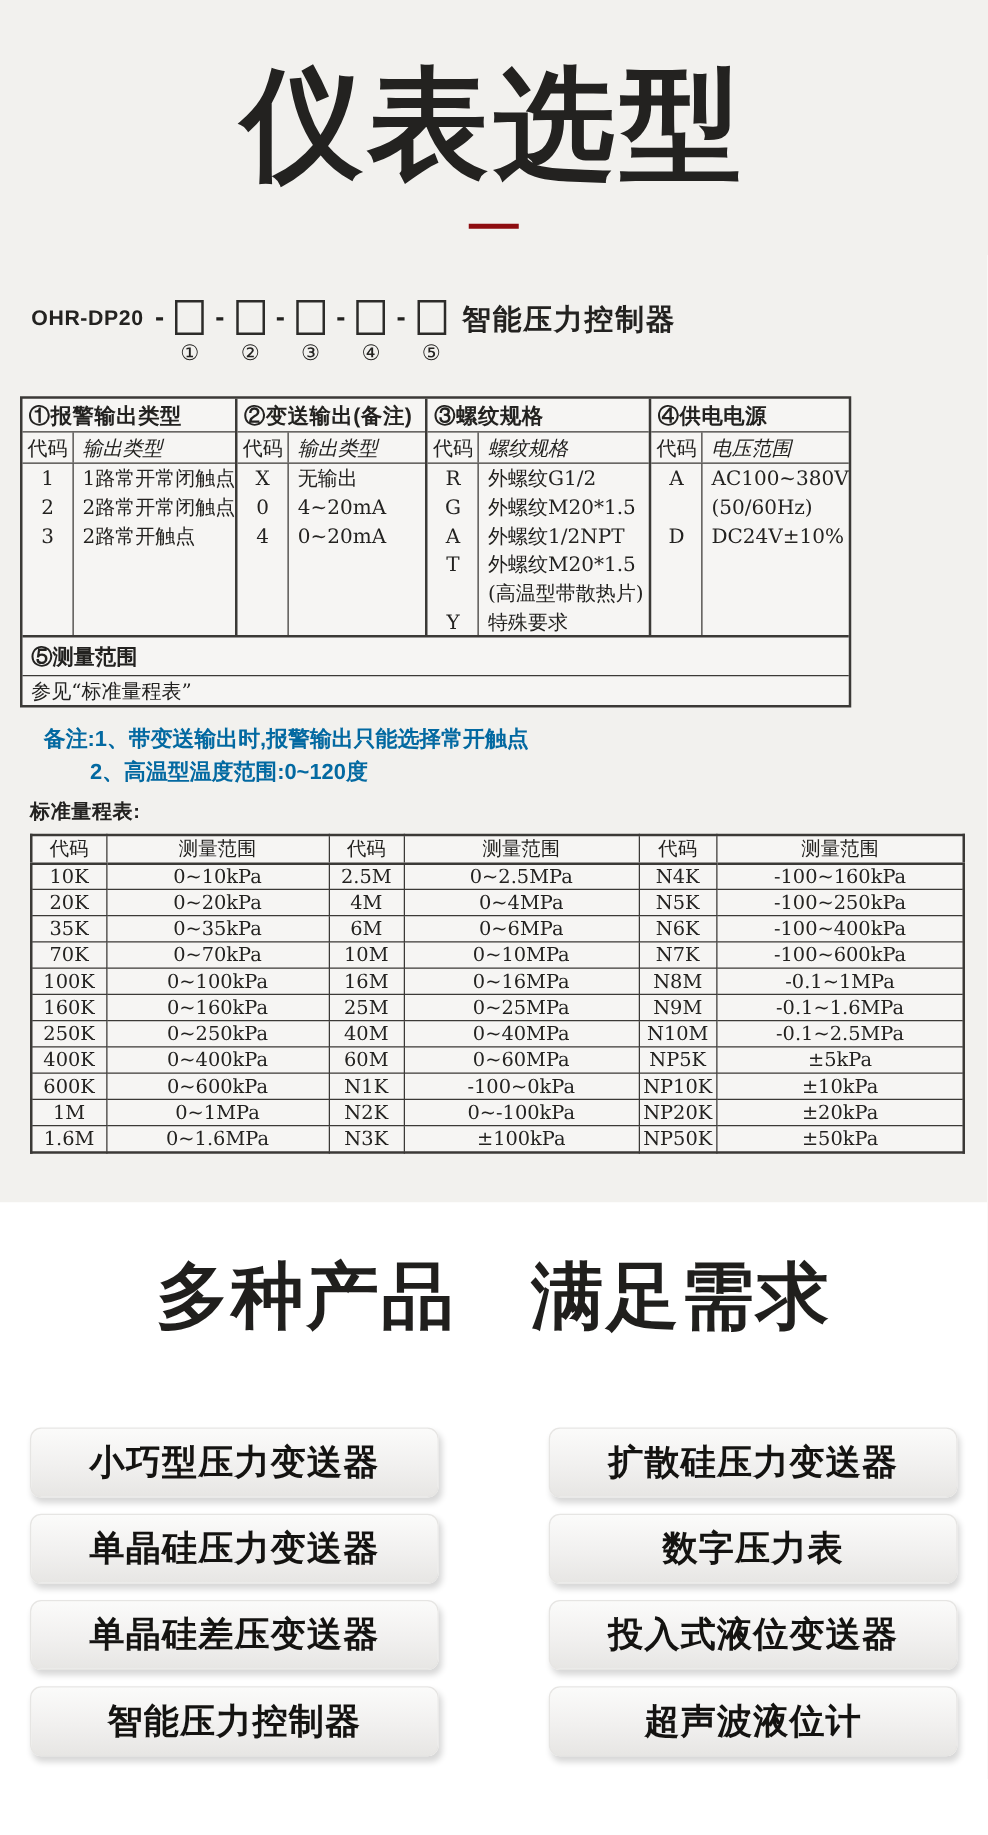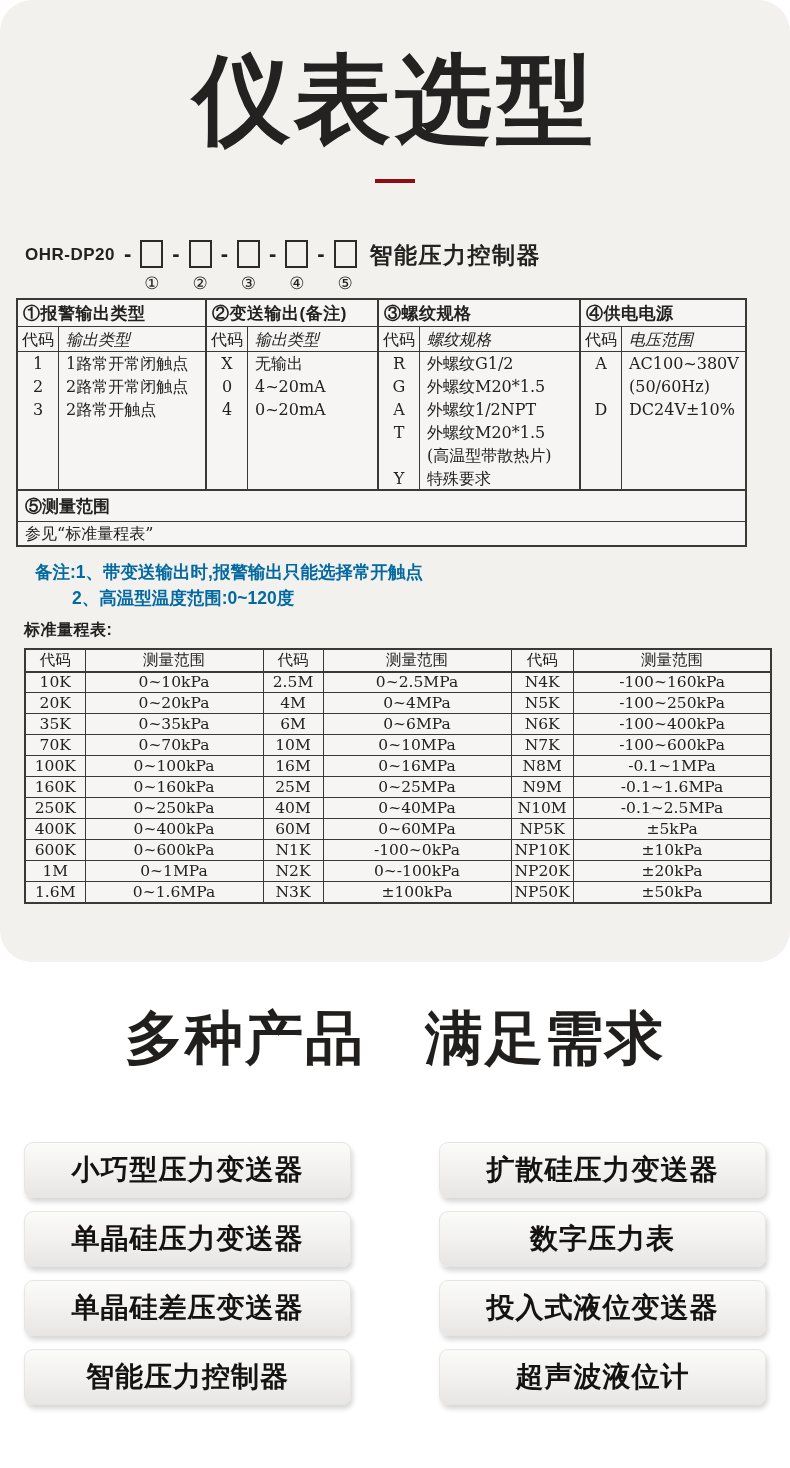--- a/index.html
+++ b/index.html
@@ -1,21 +1,21 @@
 <!DOCTYPE html>
 <html><head>
 <meta charset="utf-8">
 <style>
   * { box-sizing: border-box; }
   html,body { margin:0; padding:0; }
   body { width:790px; font-family:"Liberation Sans", sans-serif; color:#232220; }
   .page { width:790px; height:1468px; background:#ffffff; overflow:hidden; }
 
   
-  .top-section { background:#f2f1ee; height:962px; overflow:hidden;border-radius:32px; }
+  .top-section { background:#f2f1ee; height:962px; overflow:hidden; }
 
   .page-title {
     margin:0; padding-top:46px;
     font-family:"Liberation Sans", sans-serif;
     font-weight:900; font-size:97px; line-height:1.12;
     letter-spacing:4px; text-align:center; color:#232220;
   }
   .title-underline { width:40px; height:4px; background:#8e0d10; margin:24px auto 0; }
 
   
@@ -24,21 +24,21 @@
     font-family:"Liberation Sans", sans-serif;
   }
   .mprefix { font-size:17px; font-weight:700; line-height:30px; letter-spacing:0.5px; }
   .mdash   { font-size:22px; font-weight:700; line-height:28px; margin:0 9px; }
   .mslot   { display:flex; flex-direction:column; align-items:center; }
   .mbox    { width:23px; height:28px; border:2px solid #2c2b29; background:transparent; }
   .mnum    { font-family:"DejaVu Serif", serif; font-size:17px; line-height:20px; margin-top:5px; }
   .msuffix { font-size:23px; font-weight:700; line-height:30px; margin-left:13px; letter-spacing:1.5px; }
 
   
-  .sel-table { width:731px; margin:5px 0 0 16px; border:2px solid #3b3936; background:#f6f5f3; }
+  .sel-table { width:665px; margin:24px 0 0 16px; border:2px solid #3b3936; background:#f6f5f3; }
   .sel-groups { display:flex; border-bottom:2px solid #3b3936; }
   .sel-group { border-right:2px solid #3b3936; }
   .sel-group:nth-child(1){ width:189px; }
   .sel-group:nth-child(2){ width:172px; }
   .sel-group:nth-child(3){ width:202px; }
   .sel-group:nth-child(4){ flex:1; border-right:none; }
   .sg-title { height:27px; line-height:27px; padding-left:5px; border-bottom:1px solid #3b3936;
               font-weight:700; font-size:17px; letter-spacing:0.5px; white-space:nowrap; }
   .sg-sub { display:flex; height:25px; line-height:25px; border-bottom:1px solid #3b3936;
             font-family:"DejaVu Serif", serif; font-size:16px; }

